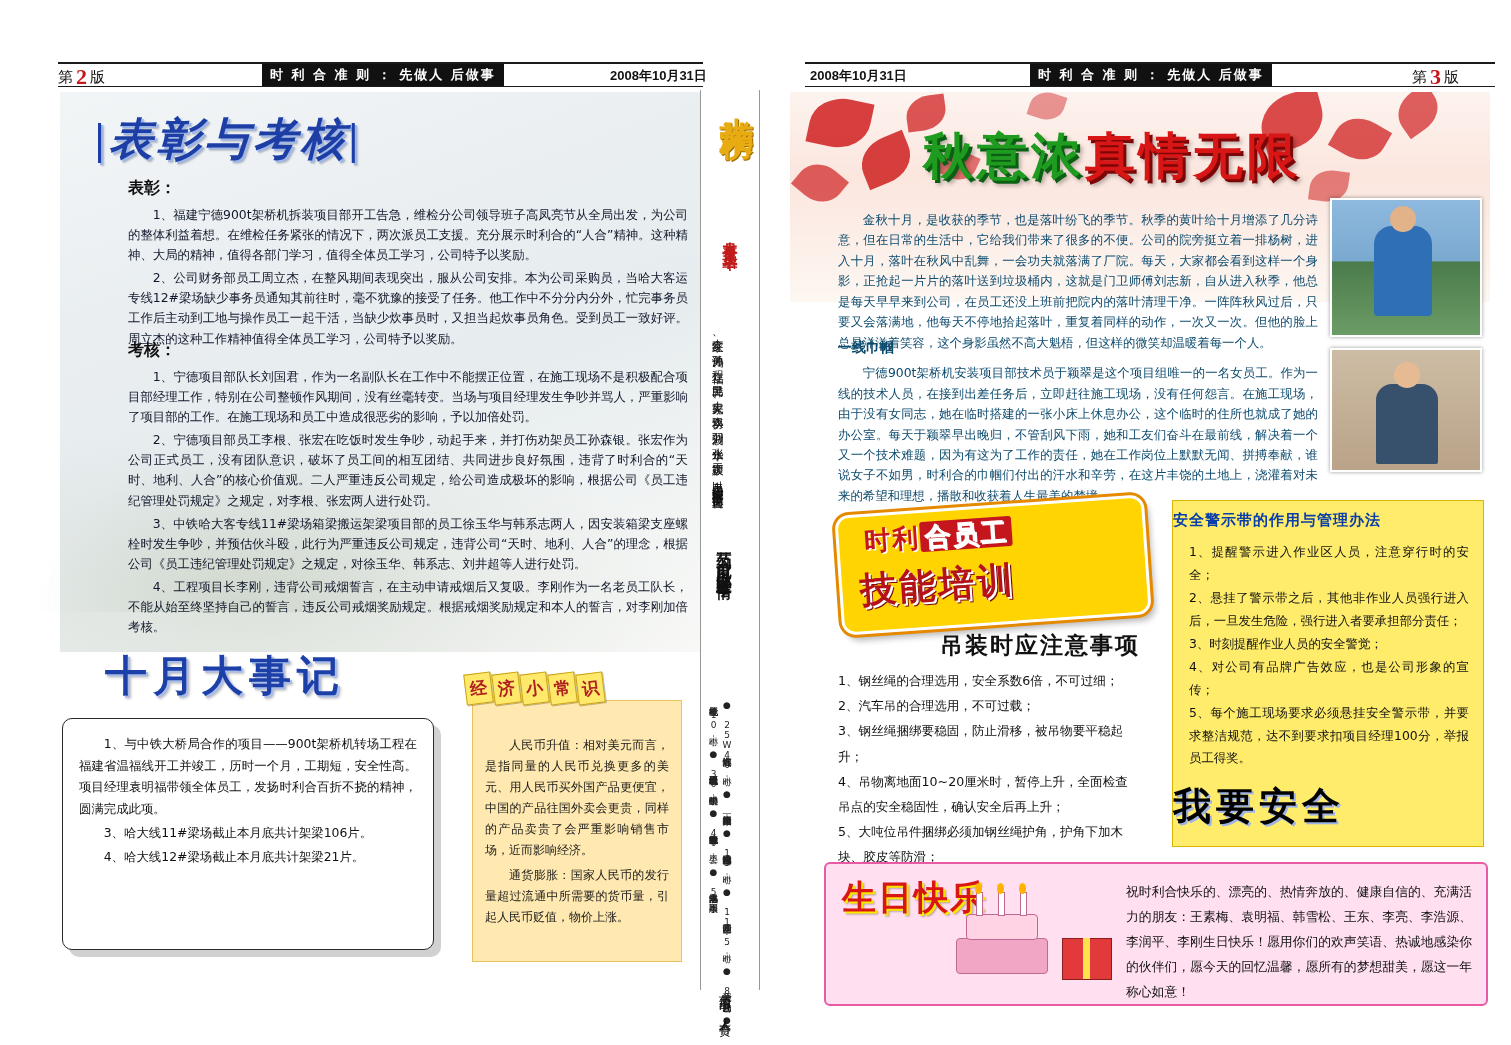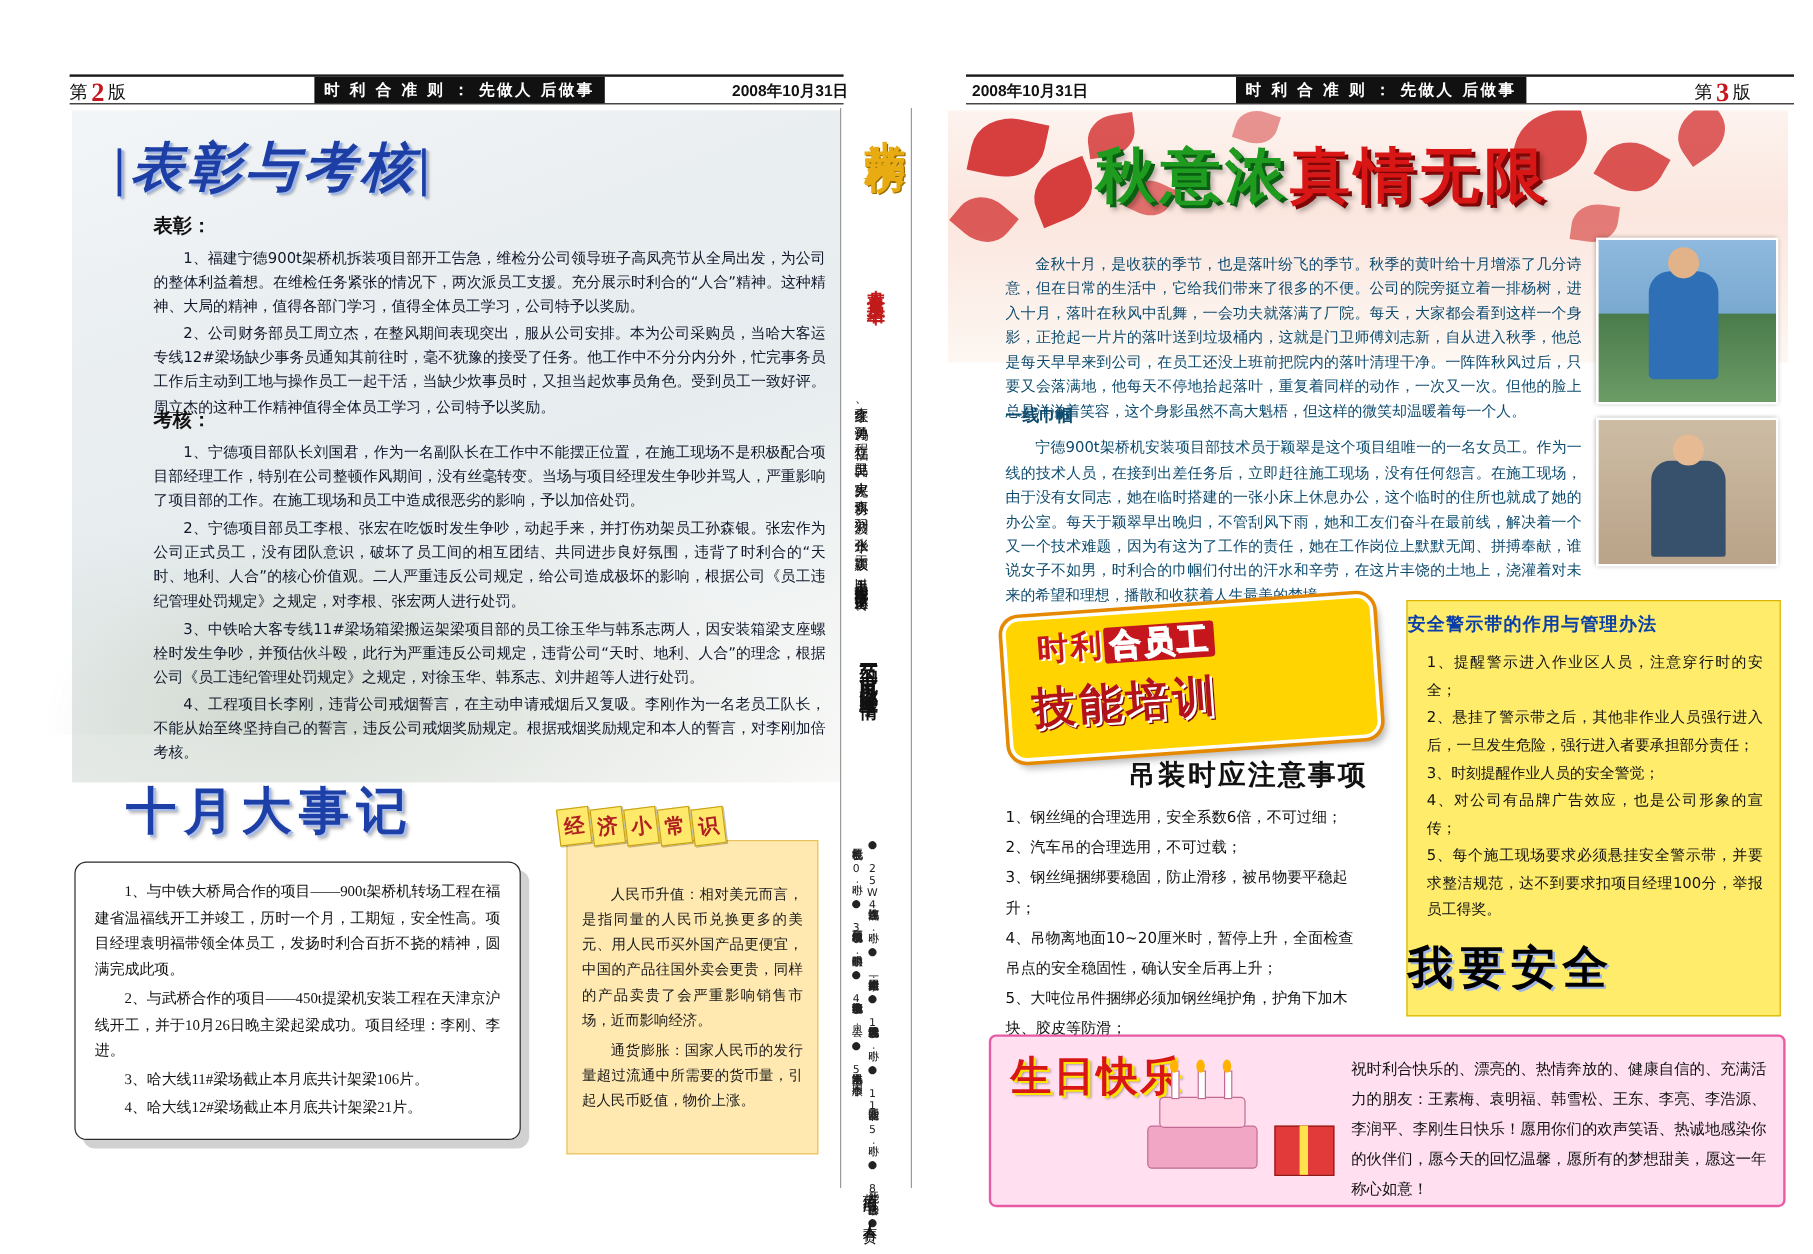--- a/index.html
+++ b/index.html
@@ -34,21 +34,21 @@
   .sect-h{font-size:16px;font-weight:700;color:#111;margin:0 0 6px 0;}
   .bodytext{font-size:12.4px;line-height:1.62;color:#0f172a;text-align:justify;}
   .bodytext p{margin:0 0 3px 0;text-indent:2em;}
 
   h2.big-blue{position:absolute;left:105px;top:648px;margin:0;font-family:"DejaVu Sans",sans-serif;
     font-size:42px;font-weight:700;letter-spacing:6px;color:#1c3fa8;
     text-shadow:2px 2px 0 #aabde9,3px 3px 3px rgba(0,0,0,.3);}
 
   .notebox{position:absolute;left:62px;top:718px;width:370px;height:230px;background:#fff;
     border:1.5px solid #2a2a2a;border-radius:10px;box-shadow:7px 7px 0 rgba(0,0,0,.18);}
-  .notebox .inner{padding:14px 16px;font-size:12.4px;line-height:1.75;color:#111;text-align:justify;font-family:Liberation Serif, serif;}
+  .notebox .inner{padding:14px 16px;font-size:12.4px;line-height:1.75;color:#111;text-align:justify;}
   .notebox .inner p{margin:0 0 2px 0;text-indent:2em;}
 
   
   .econ{position:absolute;left:472px;top:700px;width:208px;height:260px;background:#ffe9b0;
     border:1px solid #e8c25e;}
   .econ .tilt{position:absolute;top:-28px;left:-8px;width:230px;height:54px;}
   .econ .tilt span{display:inline-block;background:#ffe96b;border:1px solid #c9a21a;color:#b02020;
     font-weight:700;font-size:17px;padding:3px 4px;margin-right:1px;transform:rotate(-7deg);
     font-family:"DejaVu Sans",sans-serif;box-shadow:1px 1px 0 rgba(0,0,0,.25);}
   .econ .etext{padding:34px 12px 8px 12px;font-size:12px;line-height:1.75;color:#1a1a1a;text-align:justify;}
@@ -64,21 +64,21 @@
   .glory2{position:absolute;left:20px;top:170px;font-size:15px;font-weight:700;color:#c11b1b;letter-spacing:2px;}
   .namelist{position:absolute;left:8px;top:270px;font-size:11.5px;line-height:1.55;color:#111;letter-spacing:1px;}
   .savebig{position:absolute;left:14px;top:480px;font-size:15px;font-weight:700;color:#111;letter-spacing:3px;}
   .savesmall{position:absolute;left:6px;top:640px;font-size:9px;line-height:1.5;color:#222;}
   .savefoot{position:absolute;left:16px;top:925px;font-size:12px;color:#111;letter-spacing:2px;}
 
   
   .banner{position:absolute;left:790px;top:92px;width:700px;height:210px;overflow:hidden;
     background:linear-gradient(180deg,#fdf3ef 0%,#fbe6de 40%,#fdf7f2 100%);}
   .leaf{position:absolute;background:#cf2020;border-radius:60% 0 60% 0;opacity:.85;}
-  h1.autumn{position:absolute;left:910px;top:110px;margin:3px;font-size:50px;font-weight:700;
+  h1.autumn{position:absolute;left:910px;top:110px;margin:13px;font-size:50px;font-weight:700;
     letter-spacing:4px;font-family:"DejaVu Sans",sans-serif;
     color:#1f9c1f;text-shadow:3px 3px 0 #0a5f12,5px 5px 4px rgba(0,0,0,.3);}
   h1.autumn .r{color:#d81616;text-shadow:3px 3px 0 #7d0606,5px 5px 4px rgba(0,0,0,.3);}
 
   .photoA{position:absolute;left:1330px;top:198px;width:148px;height:135px;border:2px solid #fff;
     background:linear-gradient(180deg,#8fb9de 0%,#7aa9d0 45%,#4a7b4b 46%,#6c9c66 100%);box-shadow:0 0 4px rgba(0,0,0,.4);}
   .photoA .person{position:absolute;left:42px;top:26px;width:58px;height:90px;background:#2f6fb5;border-radius:18px 18px 4px 4px;}
   .photoA .head{position:absolute;left:58px;top:6px;width:26px;height:26px;border-radius:50%;background:#e2b288;}
   .photoB{position:absolute;left:1330px;top:348px;width:148px;height:120px;border:2px solid #fff;
     background:linear-gradient(180deg,#cdbca4 0%,#b9a389 100%);box-shadow:0 0 4px rgba(0,0,0,.4);}
@@ -161,21 +161,20 @@
         <p>3、中铁哈大客专线11#梁场箱梁搬运架梁项目部的员工徐玉华与韩系志两人，因安装箱梁支座螺栓时发生争吵，并预估伙斗殴，此行为严重违反公司规定，违背公司“天时、地利、人合”的理念，根据公司《员工违纪管理处罚规定》之规定，对徐玉华、韩系志、刘井超等人进行处罚。</p>
         <p>4、工程项目长李刚，违背公司戒烟誓言，在主动申请戒烟后又复吸。李刚作为一名老员工队长，不能从始至终坚持自己的誓言，违反公司戒烟奖励规定。根据戒烟奖励规定和本人的誓言，对李刚加倍考核。</p>
       </div>
     </div>
 
     <h2 class="big-blue">十月大事记</h2>
 
     <div class="notebox">
       <div class="inner">
         <p>1、与中铁大桥局合作的项目——900t架桥机转场工程在福建省温福线开工并竣工，历时一个月，工期短，安全性高。项目经理袁明福带领全体员工，发扬时利合百折不挠的精神，圆满完成此项。</p>
-        <p>2、与武桥合作的项目——450t提梁机安装工程在天津京沪线开工，并于10月26日晚主梁起梁成功。项目经理：李刚、李进。</p>
         <p>3、哈大线11#梁场截止本月底共计架梁106片。</p>
         <p>4、哈大线12#梁场截止本月底共计架梁21片。</p>
       </div>
     </div>
 
     <div class="econ">
       <div class="tilt">
         <span>经</span><span>济</span><span>小</span><span>常</span><span>识</span>
       </div>
       <div class="etext">

